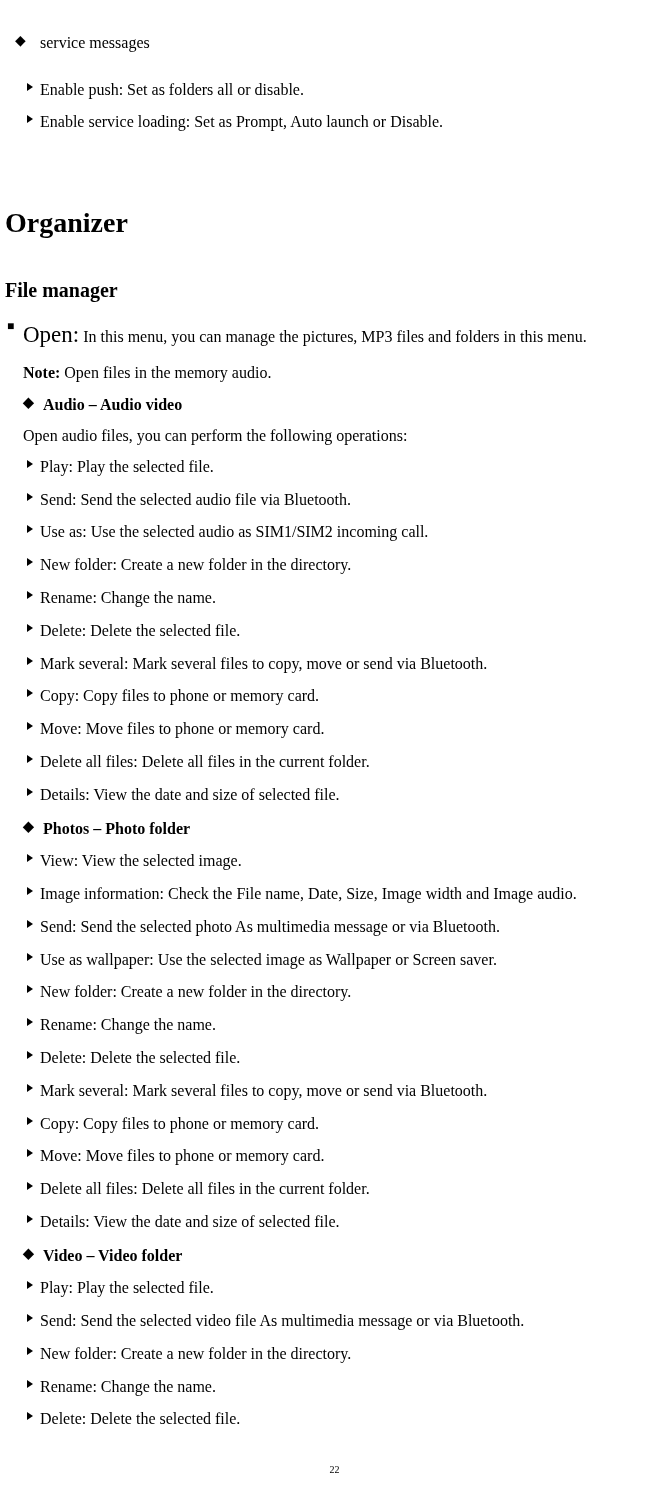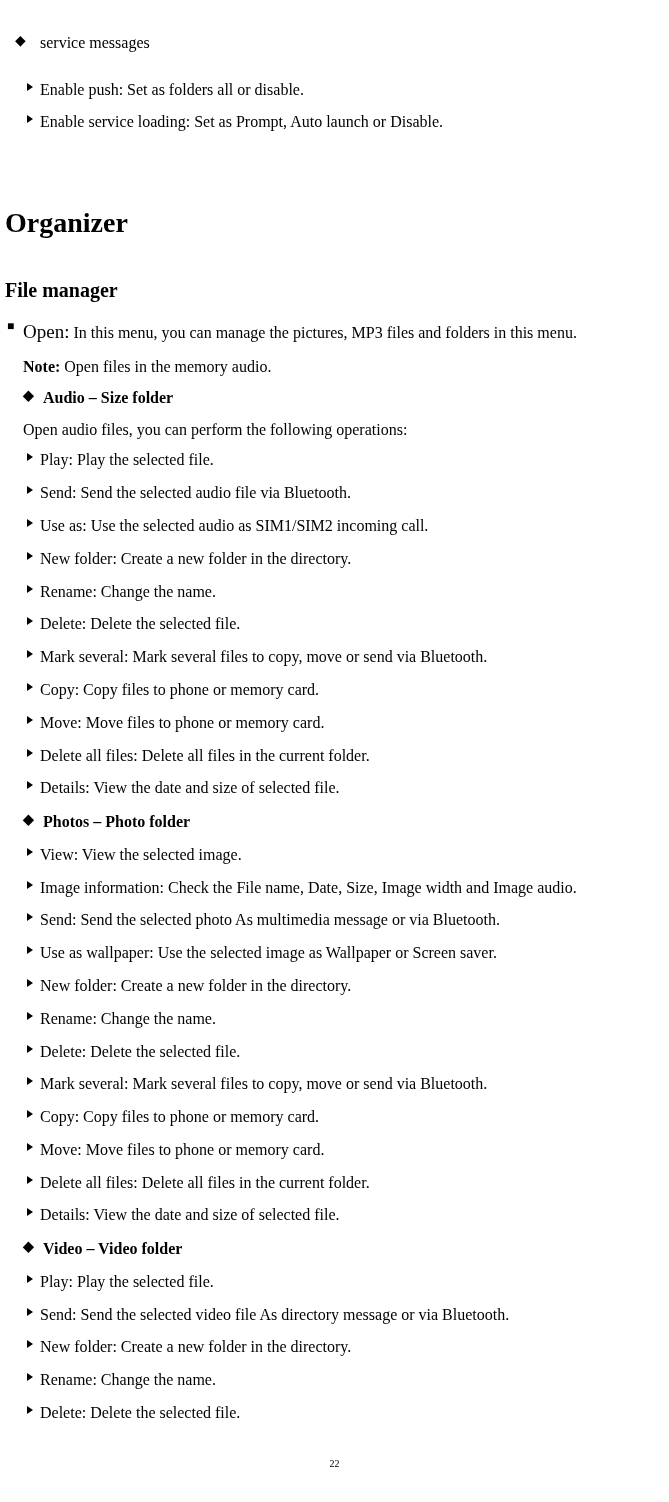--- a/index.html
+++ b/index.html
@@ -71,21 +71,21 @@
       line-height: 1.6;
     }
     .open-item::before {
       content: "■";
       position: absolute;
       left: 2px;
       top: 0;
       font-size: 12px;
     }
     .open-label {
-      font-size: 19px;
+      font-size: 23px;
     }
     .note-line {
       padding-left: 18px;
       margin: 4px 0;
       line-height: 1.6;
     }
     .indent-text {
       padding-left: 18px;
       margin: 4px 0;
       line-height: 1.6;
@@ -131,21 +131,21 @@
 <h2 class="subsection-title">File manager</h2>
 
 <div class="open-item">
   <span class="open-label">Open:</span><span> In this menu, you can manage the pictures, MP3 files and folders in this menu.</span>
 </div>
 
 <div class="note-line">
   <span class="bold">Note:</span><span> Open files in the memory audio.</span>
 </div>
 
-<div class="diamond-bold">Audio – Size folder</div>
+<div class="diamond-bold">Audio – Audio video</div>
 <div class="indent-text">Open audio files, you can perform the following operations:</div>
 <div class="sub-item"><span>Play: Play the selected file.</span></div>
 <div class="sub-item"><span>Send: Send the selected audio file via Bluetooth.</span></div>
 <div class="sub-item"><span>Use as: Use the selected audio as SIM1/SIM2 incoming call.</span></div>
 <div class="sub-item"><span>New folder: Create a new folder in the directory.</span></div>
 <div class="sub-item"><span>Rename: Change the name.</span></div>
 <div class="sub-item"><span>Delete: Delete the selected file.</span></div>
 <div class="sub-item"><span>Mark several: Mark several files to copy, move or send via Bluetooth.</span></div>
 <div class="sub-item"><span>Copy: Copy files to phone or memory card.</span></div>
 <div class="sub-item"><span>Move: Move files to phone or memory card.</span></div>
@@ -161,18 +161,18 @@
 <div class="sub-item"><span>Rename: Change the name.</span></div>
 <div class="sub-item"><span>Delete: Delete the selected file.</span></div>
 <div class="sub-item"><span>Mark several: Mark several files to copy, move or send via Bluetooth.</span></div>
 <div class="sub-item"><span>Copy: Copy files to phone or memory card.</span></div>
 <div class="sub-item"><span>Move: Move files to phone or memory card.</span></div>
 <div class="sub-item"><span>Delete all files: Delete all files in the current folder.</span></div>
 <div class="sub-item"><span>Details: View the date and size of selected file.</span></div>
 
 <div class="diamond-bold">Video – Video folder</div>
 <div class="sub-item"><span>Play: Play the selected file.</span></div>
-<div class="sub-item"><span>Send: Send the selected video file As directory message or via Bluetooth.</span></div>
+<div class="sub-item"><span>Send: Send the selected video file As multimedia message or via Bluetooth.</span></div>
 <div class="sub-item"><span>New folder: Create a new folder in the directory.</span></div>
 <div class="sub-item"><span>Rename: Change the name.</span></div>
 <div class="sub-item"><span>Delete: Delete the selected file.</span></div>
 
 <div class="page-number">22</div>
 
 </body></html>

